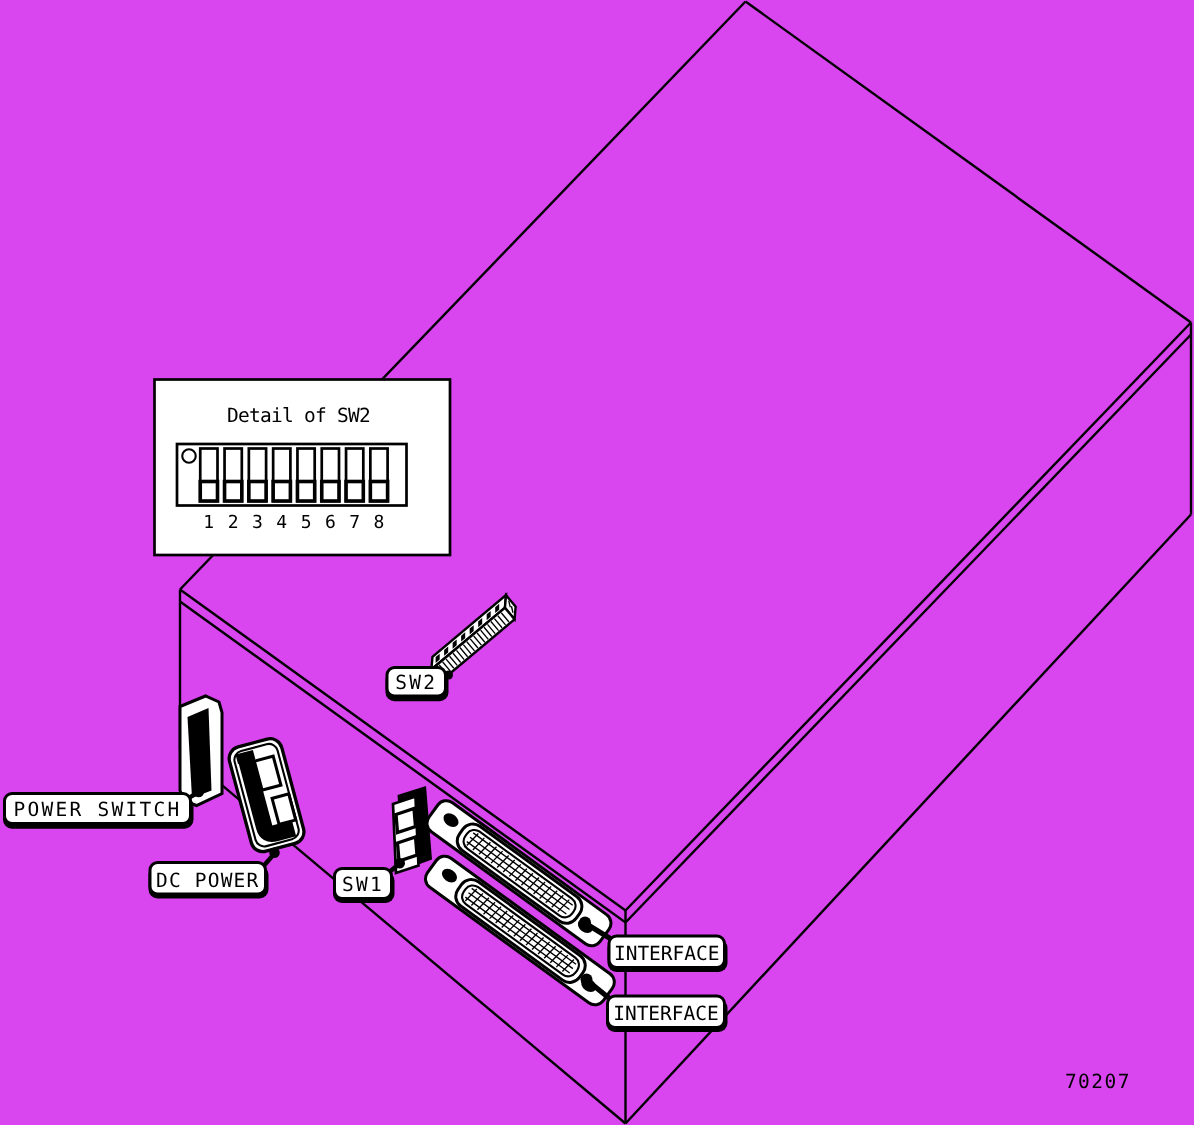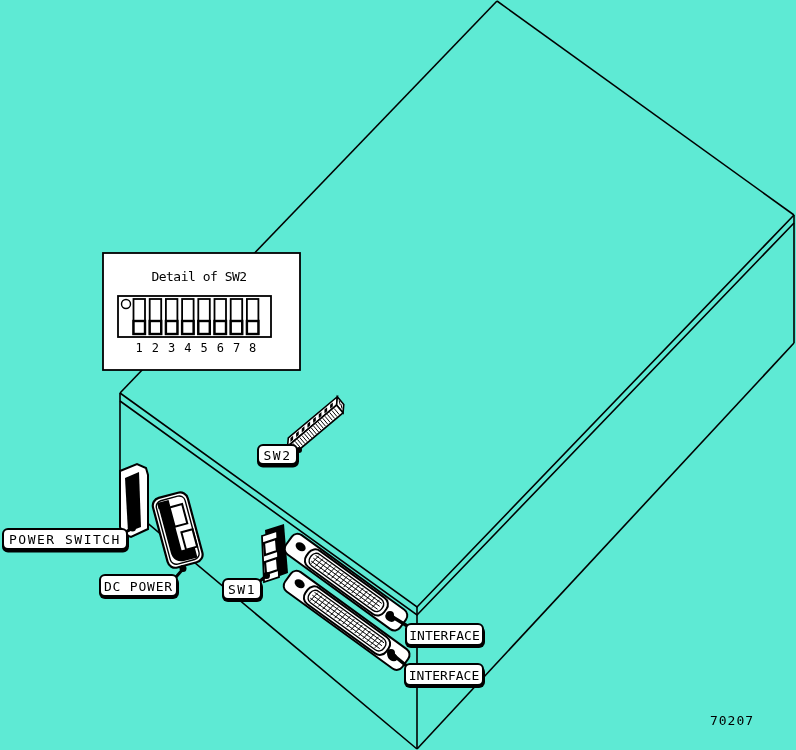--- a/index.html
+++ b/index.html
@@ -1,16 +1,16 @@
 <!DOCTYPE html>
 <html><head>
 <meta charset="utf-8">
 <style>
   html,body{margin:0;padding:0;background:#ffffff;}
-  .stage{position:relative;width:796px;height:750px;background:#5eead4;overflow:hidden;
+  .stage{position:relative;width:796px;height:750px;background:#d946ef;overflow:hidden;
          font-family:"DejaVu Sans Mono", monospace;}
   svg{position:absolute;left:0;top:0;}
   .t{font-family:"DejaVu Sans Mono", monospace;fill:#000;}
   .lbl{font-size:13px;}
   .lbl-wide{font-size:13px;letter-spacing:1.5px;}
   .lbl-med{font-size:13px;letter-spacing:0.8px;}
   .title{font-size:13px;letter-spacing:-0.5px;}
   .num{font-size:12px;}
   .fig{font-size:13px;letter-spacing:1px;}
   .ln{stroke:#000;stroke-width:1.6;fill:none;}

